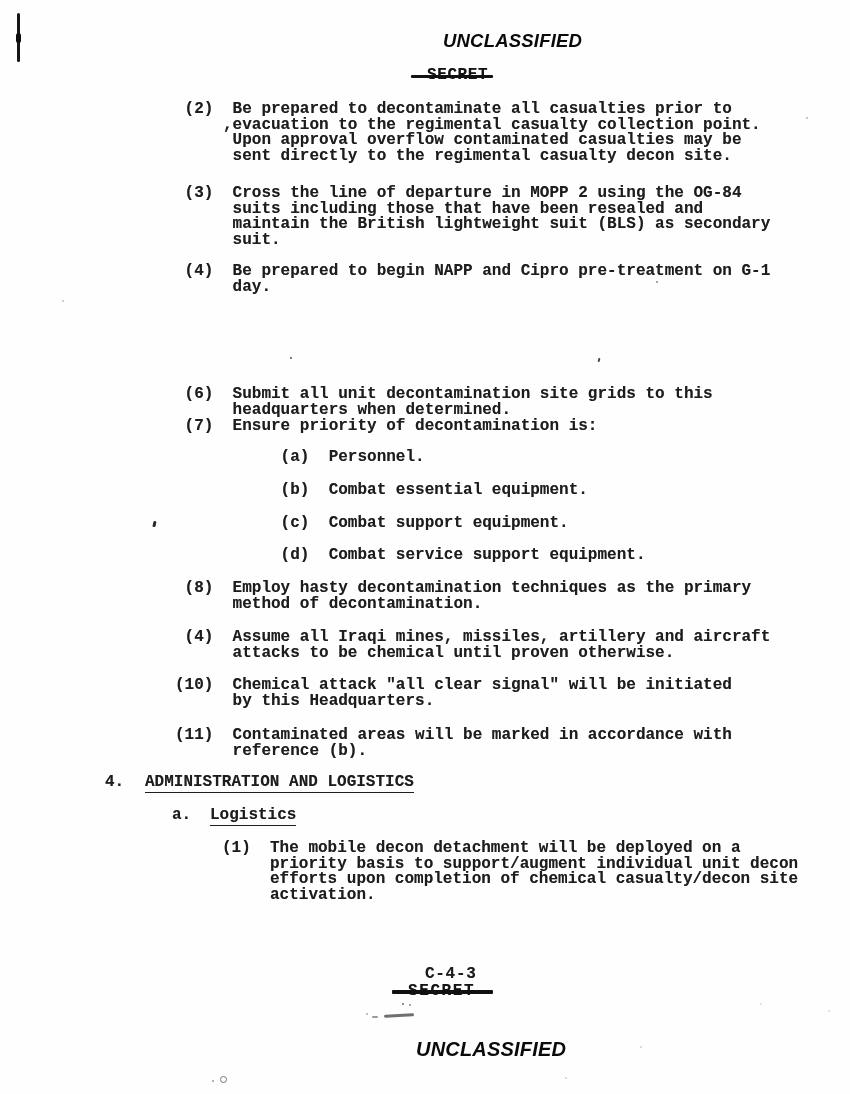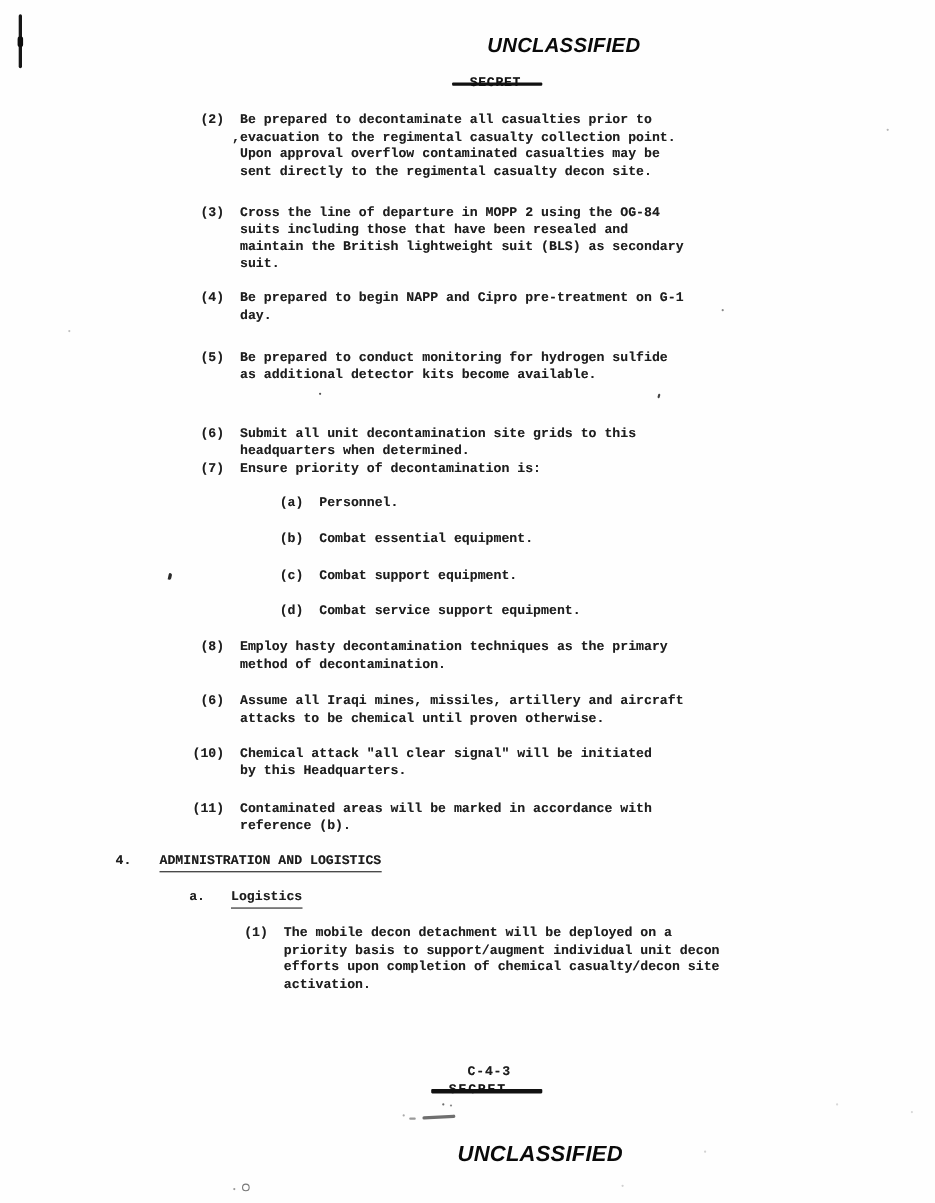--- a/index.html
+++ b/index.html
@@ -12,21 +12,21 @@
   .page{
     position:absolute;inset:0;
     background:#fefefe;
   }
   
   .mono{
     position:absolute;
     white-space:pre;
     font-family:"Liberation Mono","DejaVu Sans Mono",monospace;
     font-weight:700;
-    font-size:12px;
+    font-size:16px;
     line-height:15.5px;
     color:#1d1d1d;
     text-shadow:0 0 .4px rgba(25,25,25,.45);
     letter-spacing:0;
   }
   .underlined{
     border-bottom:1.6px solid #1f1f1f;
     padding-bottom:1px;
   }
   
@@ -65,32 +65,30 @@
   <div class="mono" style="left:175px;top:102px"> (2)  Be prepared to decontaminate all casualties prior to
      ,evacuation to the regimental casualty collection point.
       Upon approval overflow contaminated casualties may be
       sent directly to the regimental casualty decon site.</div>
   <div class="mono" style="left:175px;top:186px"> (3)  Cross the line of departure in MOPP 2 using the OG-84
       suits including those that have been resealed and
       maintain the British lightweight suit (BLS) as secondary
       suit.</div>
   <div class="mono" style="left:175px;top:264px"> (4)  Be prepared to begin NAPP and Cipro pre-treatment on G-1
       day.</div>
-  <div class="mono" style="left:175px;top:318px"> (5)  Be prepared to conduct monitoring for hydrogen sulfide
-      as additional detector kits become available.</div>
   <div class="mono" style="left:175px;top:387px"> (6)  Submit all unit decontamination site grids to this
       headquarters when determined.</div>
   <div class="mono" style="left:175px;top:419px"> (7)  Ensure priority of decontamination is:</div>
   <div class="mono" style="left:175px;top:450px">           (a)  Personnel.</div>
   <div class="mono" style="left:175px;top:483px">           (b)  Combat essential equipment.</div>
   <div class="mono" style="left:175px;top:548px">           (d)  Combat service support equipment.</div>
   <div class="mono" style="left:175px;top:516px">           (c)  Combat support equipment.</div>
   <div class="mono" style="left:175px;top:581px"> (8)  Employ hasty decontamination techniques as the primary
       method of decontamination.</div>
-  <div class="mono" style="left:175px;top:630px"> (6)  Assume all Iraqi mines, missiles, artillery and aircraft
+  <div class="mono" style="left:175px;top:630px"> (4)  Assume all Iraqi mines, missiles, artillery and aircraft
       attacks to be chemical until proven otherwise.</div>
   <div class="mono" style="left:175px;top:678px">(10)  Chemical attack "all clear signal" will be initiated
       by this Headquarters.</div>
   <div class="mono" style="left:175px;top:728px">(11)  Contaminated areas will be marked in accordance with
       reference (b).</div>
 
   <div class="mono" style="left:105px;top:775px">4.</div>
   <div class="mono underlined" style="left:145px;top:775px">ADMINISTRATION AND LOGISTICS</div>
 
   <div class="mono" style="left:172px;top:808px">a.</div>

